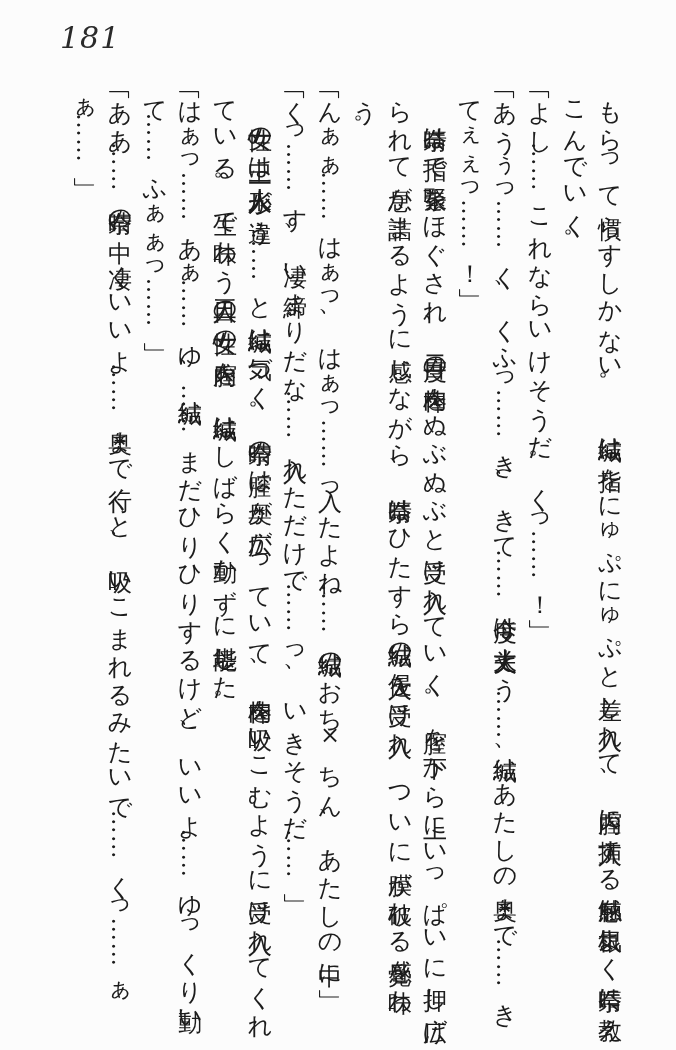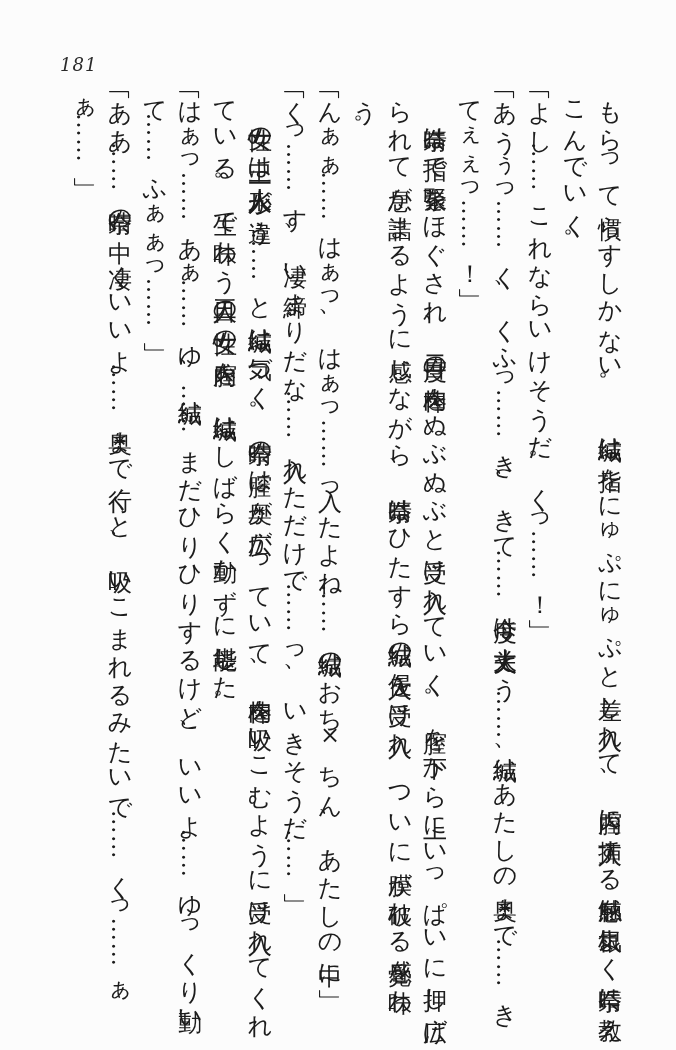--- a/index.html
+++ b/index.html
@@ -13,26 +13,25 @@
     height: 1050px;
     background: #fcfcfc;
     overflow: hidden;
     font-family: "DejaVu Serif", "Liberation Serif", serif;
     color: #1c1c1c;
   }
   .page-number {
     position: absolute;
     top: 20px;
     left: 60px;
-    font-size: 18px;
+    font-size: 30px;
     font-style: italic;
     font-family: "DejaVu Serif", "Liberation Serif", serif;
     color: #2a2a2a;
     letter-spacing: 1px;
-    margin-top: 34px;
   }
   .text-block {
     position: absolute;
     top: 84px;
     right: 49px;
     width: 596px;
     height: 958px;
     writing-mode: vertical-rl;
     text-orientation: mixed;
     font-size: 24px;

